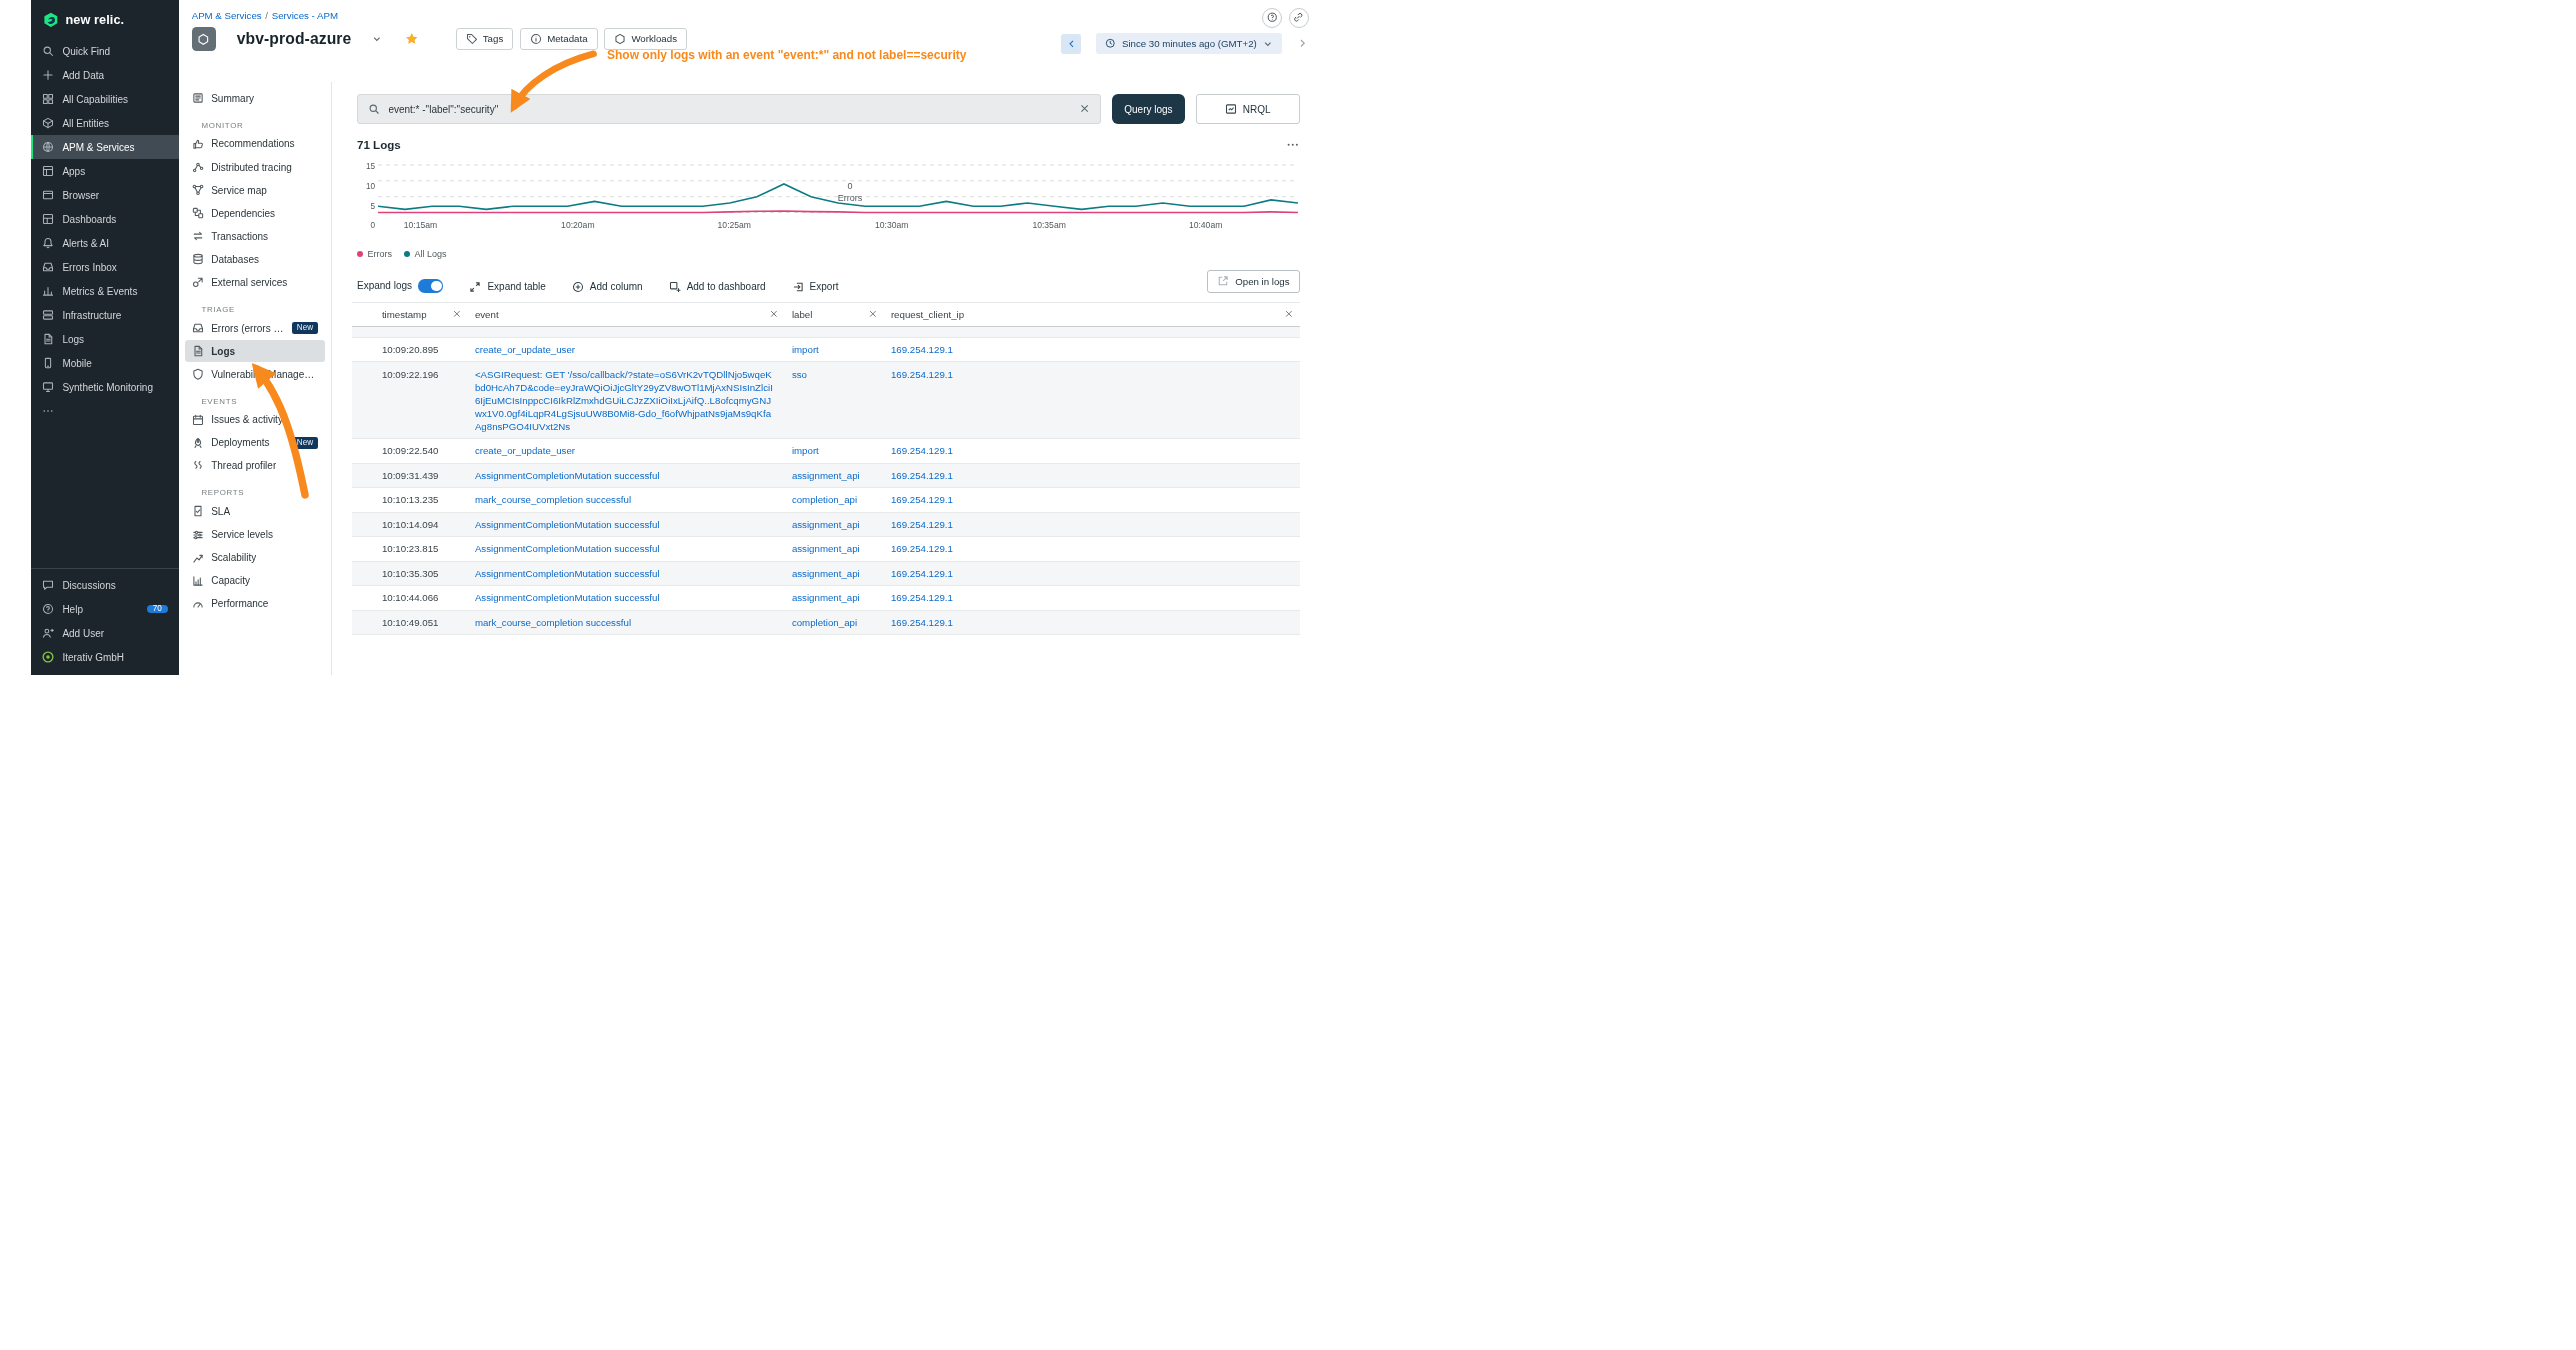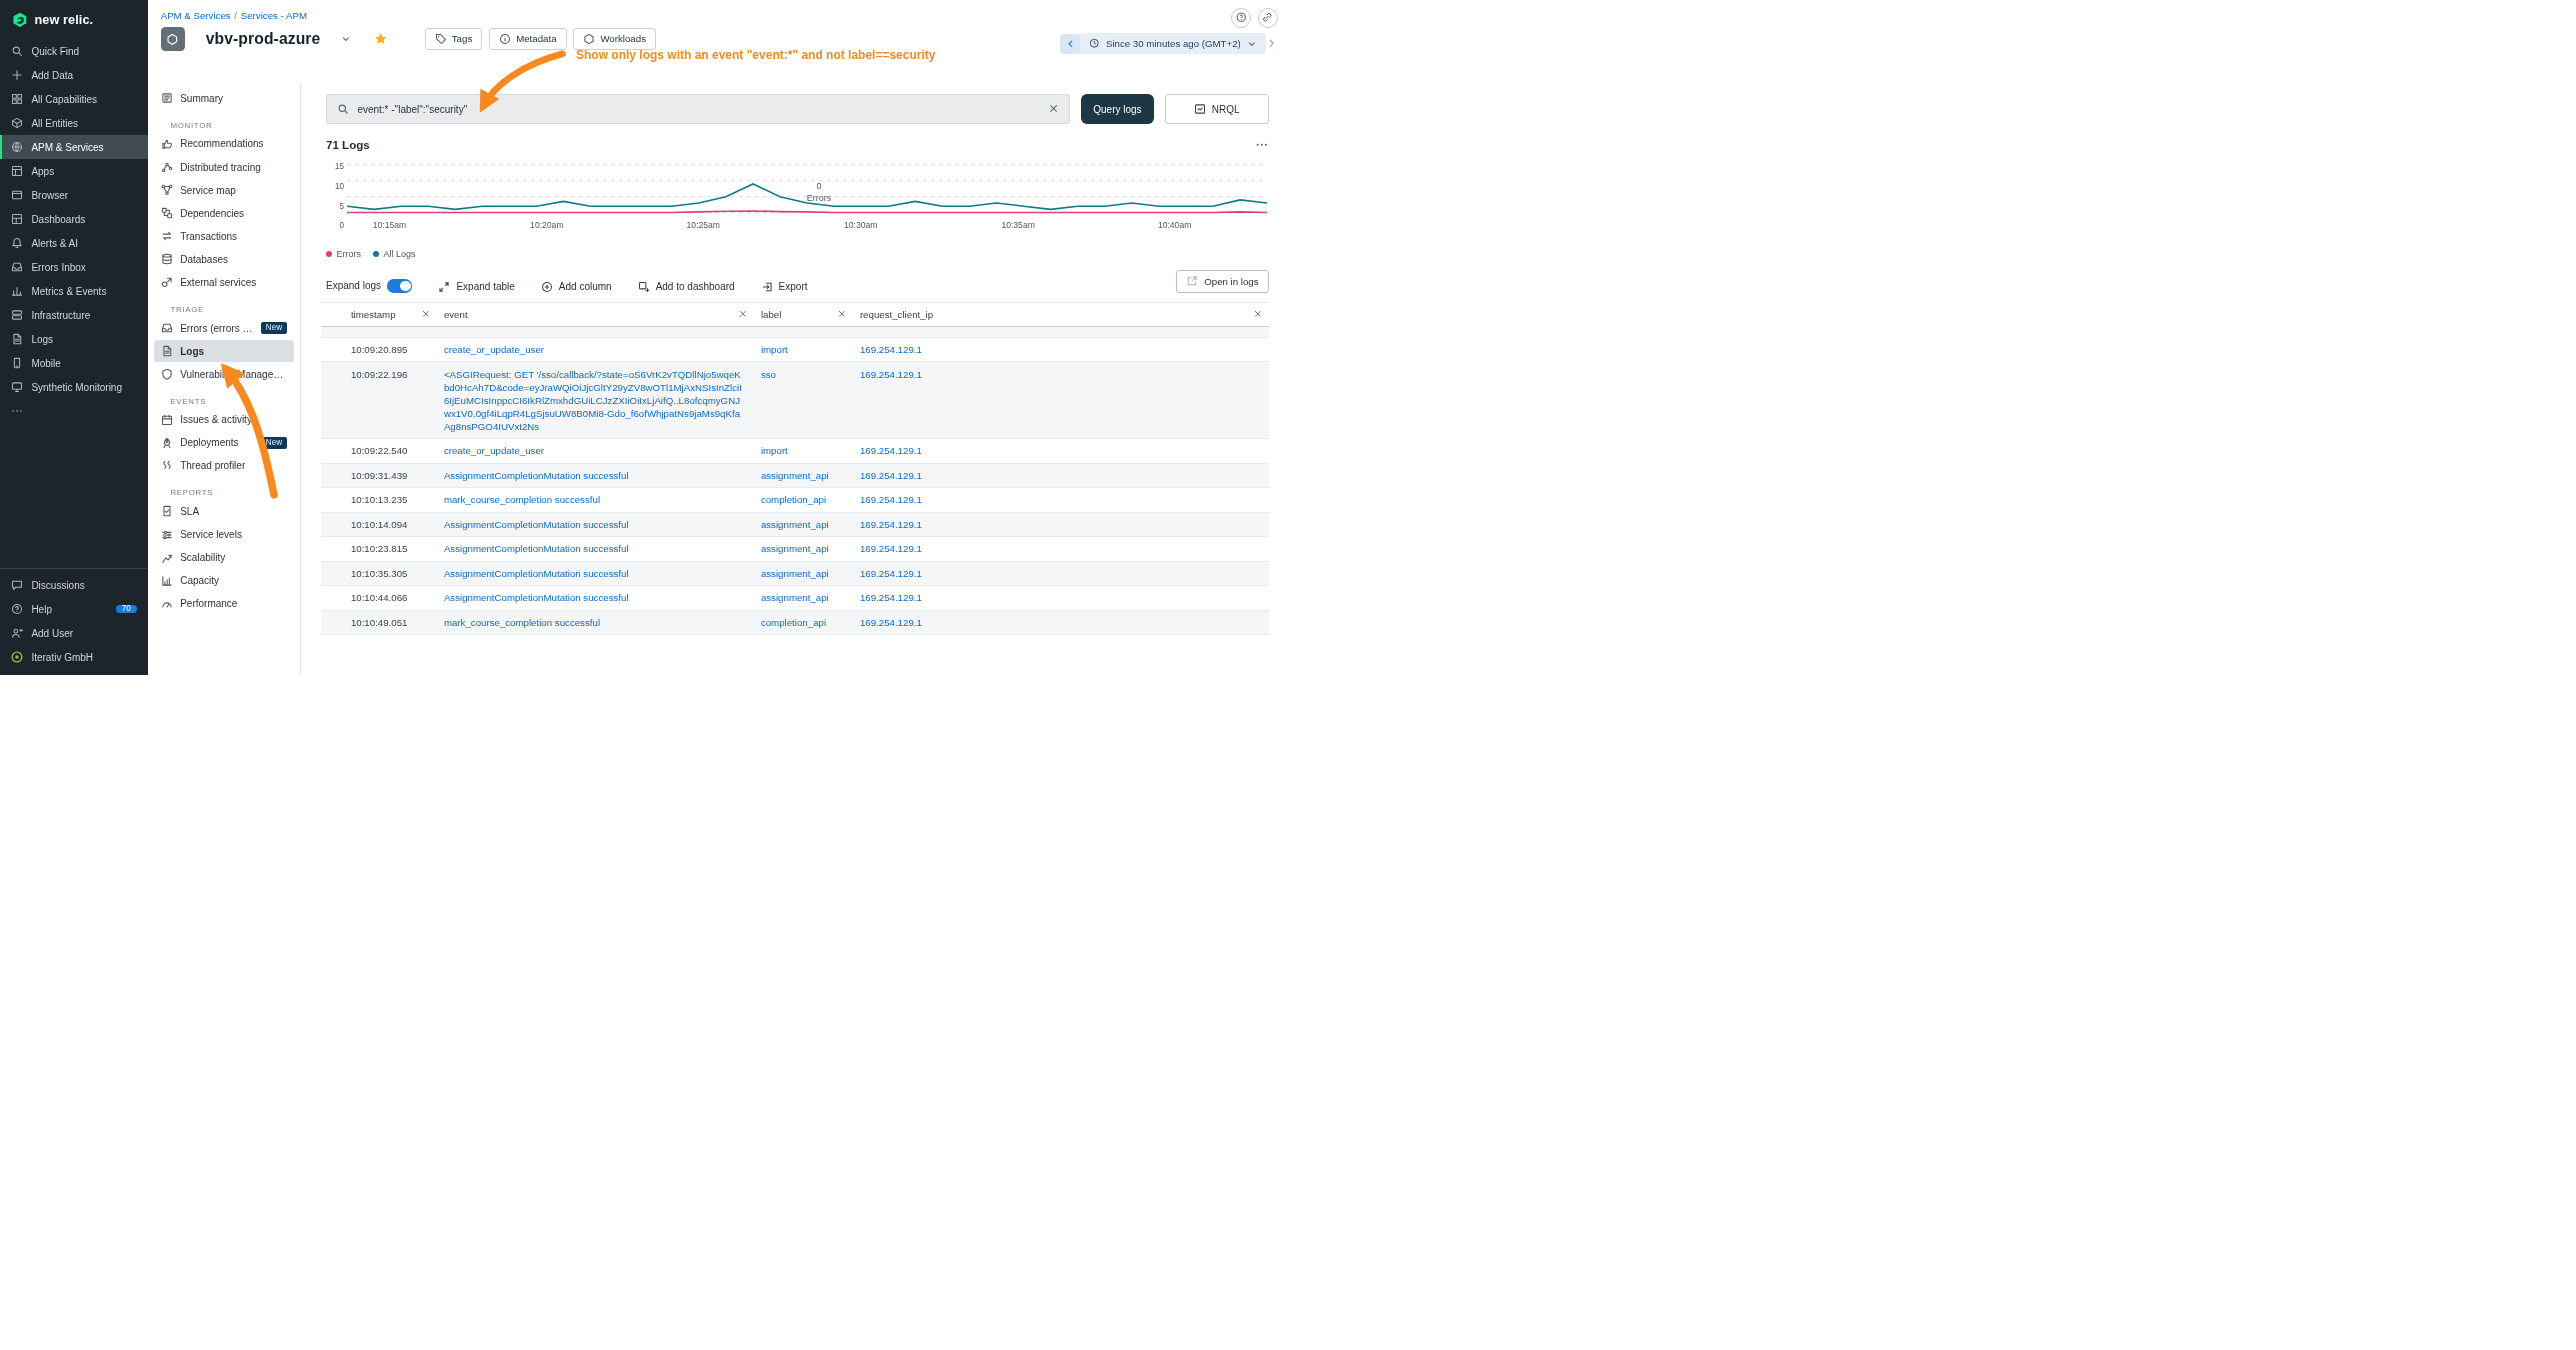--- a/index.html
+++ b/index.html
@@ -1,18 +1,18 @@
 <!DOCTYPE html>
 <html style="font-size:12px"><head>
 <meta charset="utf-8">
 <style>
   html,body{margin:0;padding:0;background:#fff;}
   *{box-sizing:border-box;}
   .page{position:relative;width:1288px;height:675px;overflow:hidden;
-        font-family:"Liberation Sans",sans-serif;color:#2a3439;background:#fff;}
+        font-family:"Liberation Sans",sans-serif;color:#2a3439;background:#fff;margin-left:31px;}
 
   
   .gnav{position:absolute;left:0;top:0;bottom:0;width:148px;background:#1d252c;
         color:#d2d6d9;display:flex;flex-direction:column;z-index:20;}
   .logo{height:39px;display:flex;align-items:center;gap:6.7px;padding:0 12px;color:#fff;
         font-size:12.7px;font-weight:bold;letter-spacing:0.1px;}
   .logo .mark{width:15.7px;height:15.7px;display:inline-flex;}
   .gitem{height:24px;display:flex;align-items:center;gap:8.2px;padding:0 11.2px;
          font-size:10px;cursor:pointer;position:relative;white-space:nowrap;}
   .gitem.sel{background:#414b53;color:#fff;}
@@ -53,21 +53,21 @@
   .ei svg{width:12px;height:12px;}
   .elabel{overflow:hidden;text-overflow:ellipsis;}
   .nbadge{margin-left:auto;background:#10375c;color:#eaf2fa;font-size:8.2px;
           padding:1.9px 5.2px;border-radius:2.2px;line-height:1;}
 
   
   .cornerbtns{position:absolute;right:10.5px;top:7.5px;display:flex;gap:6.7px;}
   .cbtn{width:20px;height:20px;border:0.7px solid #c6cccf;border-radius:50%;display:flex;
         align-items:center;justify-content:center;color:#39444b;cursor:pointer;background:#fff;}
   .cbtn svg{width:10.5px;height:10.5px;}
-  .timerow{position:absolute;right:12px;top:33px;display:flex;align-items:center;gap:0;}
+  .timerow{position:absolute;right:12px;top:33px;display:flex;align-items:center;gap:15px;}
   .tchev{width:20px;height:20px;border-radius:3px;background:#d9e6f6;color:#1c6fc4;display:flex;
          align-items:center;justify-content:center;cursor:pointer;}
   .tchev svg{width:9.7px;height:9.7px;}
   .tpill{height:21px;background:#e7eef8;border-radius:3px;display:flex;align-items:center;gap:6px;
          padding:0 9px;font-size:9.7px;color:#1f415f;cursor:pointer;}
   .tpill .gi{color:#1f415f;width:10.5px;height:10.5px;flex-basis:10.5px;}
   .tpill .gi svg{width:10.5px;height:10.5px;}
   .rchev{color:#9aa6ad;width:10.5px;height:10.5px;display:inline-flex;cursor:pointer;}
   .rchev svg{width:10.5px;height:10.5px;}
 

